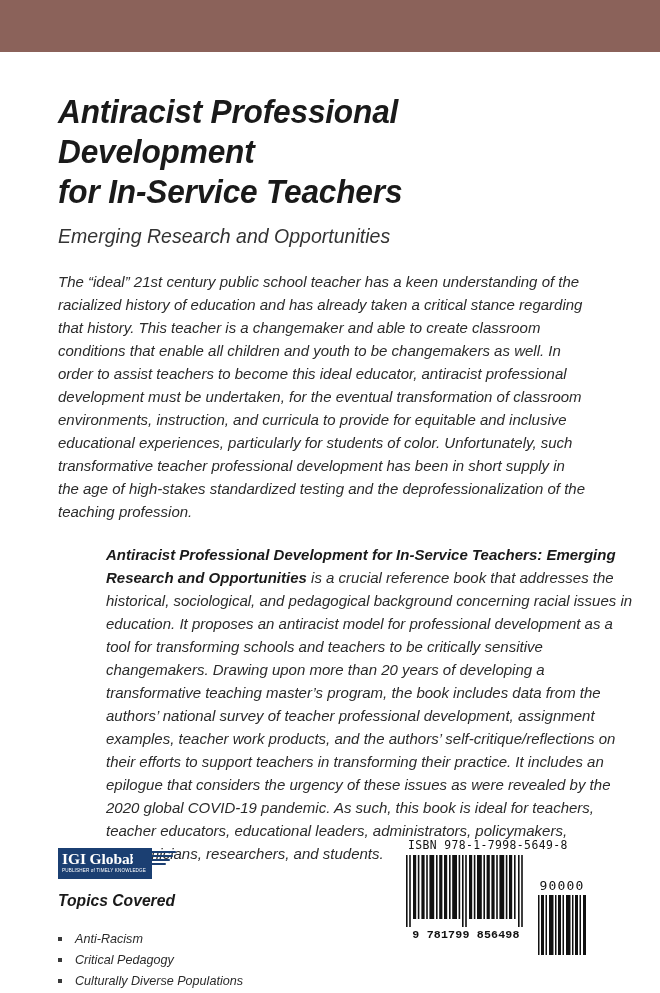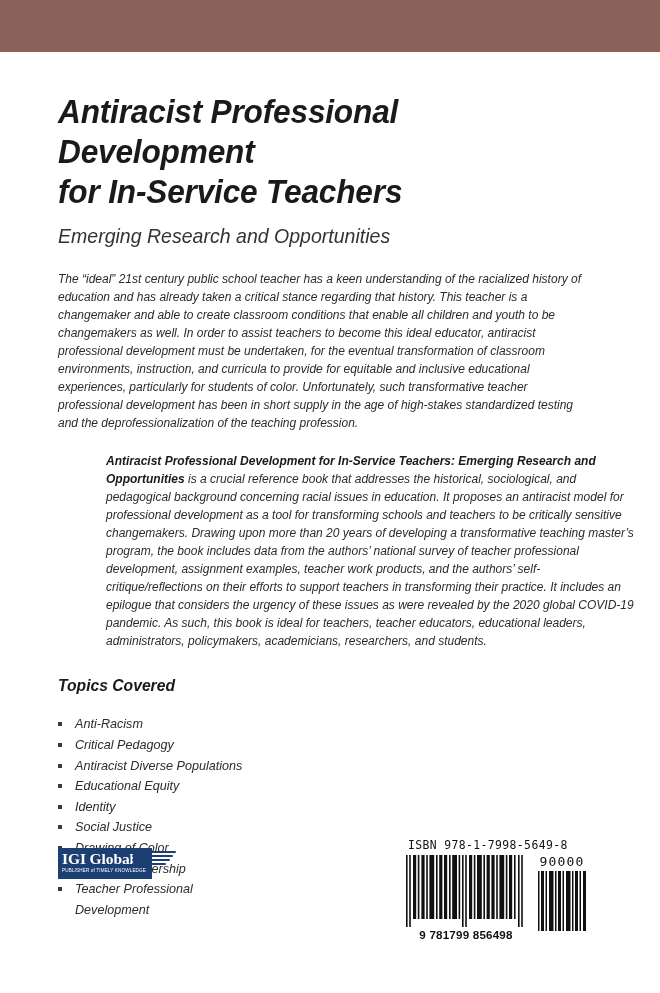--- a/index.html
+++ b/index.html
@@ -56,22 +56,22 @@
     line-height: 1.2;
     color: #333333;
     transform: scaleX(0.93);
     transform-origin: left center;
   }
 
   
   .blurb {
     margin-top: 22px;
     width: 528px;
-    font-size: 12px;
-    line-height: 18px;
+    font-size: 15px;
+    line-height: 23px;
     color: #2b2b2b;
     text-align: left;
   }
 
   .blurb.second {
     margin-top: 20px;
     margin-left: 48px;
   }
 
   .blurb b {
@@ -214,37 +214,38 @@
     align-items: flex-start;
   }
 
   .ean-main {
     width: 124px;
   }
 
   .addon-wrap {
     margin-left: 9px;
     width: 50px;
+    margin-top: 24px;
   }
 
   .addon-digits {
     font-family: "DejaVu Sans Mono", monospace;
     font-size: 13px;
     letter-spacing: 1.2px;
     color: #111111;
     text-align: center;
     line-height: 14px;
   }
 
   .addon-bars { margin-top: 2px; }
 
   .ean-digits {
     margin-top: 1px;
     width: 124px;
-    font-family: Liberation Sans, sans-serif;
+    font-family: Liberation Mono, monospace;
     font-weight: bold;
     font-size: 11.6px;
     letter-spacing: 0.2px;
     color: #111111;
     text-align: center;
     white-space: nowrap;
   }
 
   svg { display: block; }
 </style>
@@ -274,21 +275,21 @@
       <div class="topic-item">
         <span class="topic-bullet"></span>
         <span class="topic-label">Anti-Racism</span>
       </div>
       <div class="topic-item">
         <span class="topic-bullet"></span>
         <span class="topic-label">Critical Pedagogy</span>
       </div>
       <div class="topic-item">
         <span class="topic-bullet"></span>
-        <span class="topic-label">Antiracist Diverse Populations</span>
+        <span class="topic-label">Culturally Diverse Populations</span>
       </div>
     </div>
 
     <div class="topics-col c2">
       <div class="topic-item">
         <span class="topic-bullet"></span>
         <span class="topic-label">Educational Equity</span>
       </div>
       <div class="topic-item">
         <span class="topic-bullet"></span>

